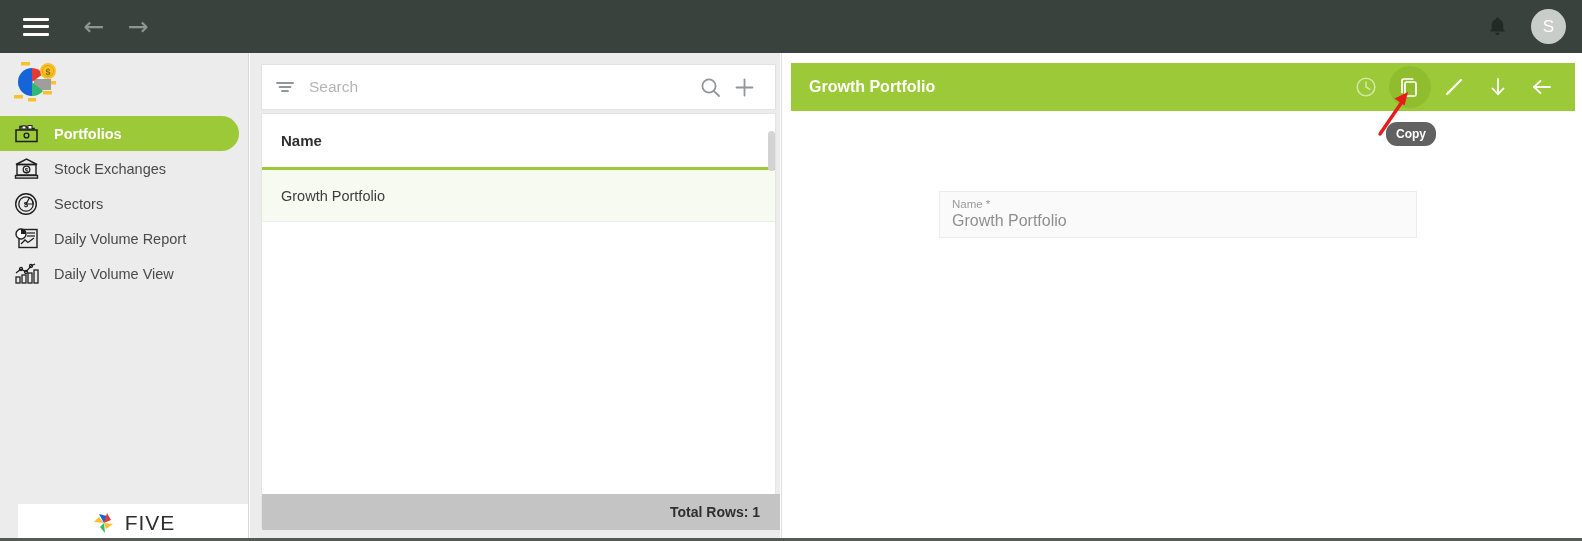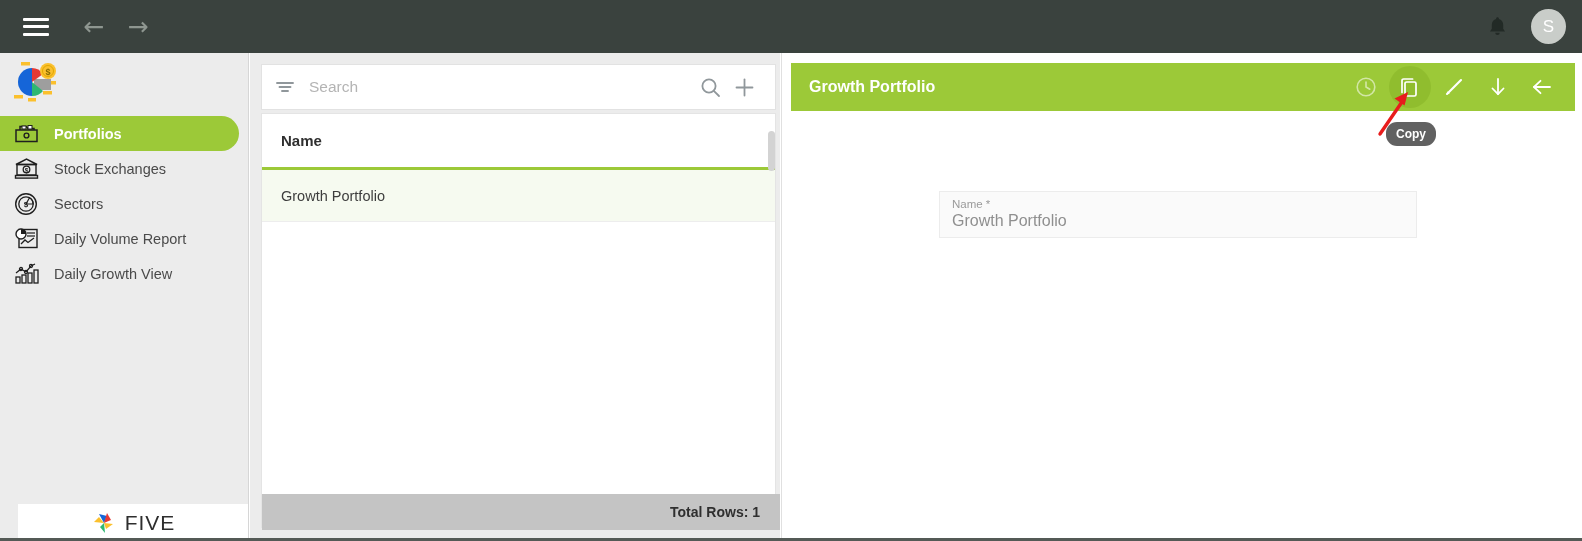--- a/index.html
+++ b/index.html
@@ -310,21 +310,21 @@
           <polyline points="2,11 7,7 12,10 17,4 21,2" fill="none" stroke="#1f1f1f" stroke-width="1.3"></polyline>
           <circle cx="7" cy="7" r="1.6" fill="none" stroke="#1f1f1f" stroke-width="1.1"></circle>
           <circle cx="12" cy="10" r="1.6" fill="none" stroke="#1f1f1f" stroke-width="1.1"></circle>
           <circle cx="17" cy="4" r="1.6" fill="none" stroke="#1f1f1f" stroke-width="1.1"></circle>
           <rect x="2" y="15" width="4" height="6" fill="none" stroke="#1f1f1f" stroke-width="1.3"></rect>
           <rect x="8" y="13" width="4" height="8" fill="none" stroke="#1f1f1f" stroke-width="1.3"></rect>
           <rect x="14" y="11" width="4" height="10" fill="none" stroke="#1f1f1f" stroke-width="1.3"></rect>
           <rect x="20" y="8" width="4" height="13" fill="none" stroke="#1f1f1f" stroke-width="1.3"></rect>
         </svg>
       </span>
-      <span class="nav-label">Daily Growth View</span>
+      <span class="nav-label">Daily Volume View</span>
     </div>
 
   </div>
 
   <div class="five-logo-box">
     <svg width="26" height="26" viewBox="0 0 26 26">
       <path d="M13 13 L8 4 L16 6 Z" fill="#1565d8"></path>
       <path d="M13 13 L16 3 L20 10 Z" fill="#e53935"></path>
       <path d="M13 13 L22 14 L15 19 Z" fill="#fbc02d"></path>
       <path d="M13 13 L14 23 L9 17 Z" fill="#2eb872"></path>

